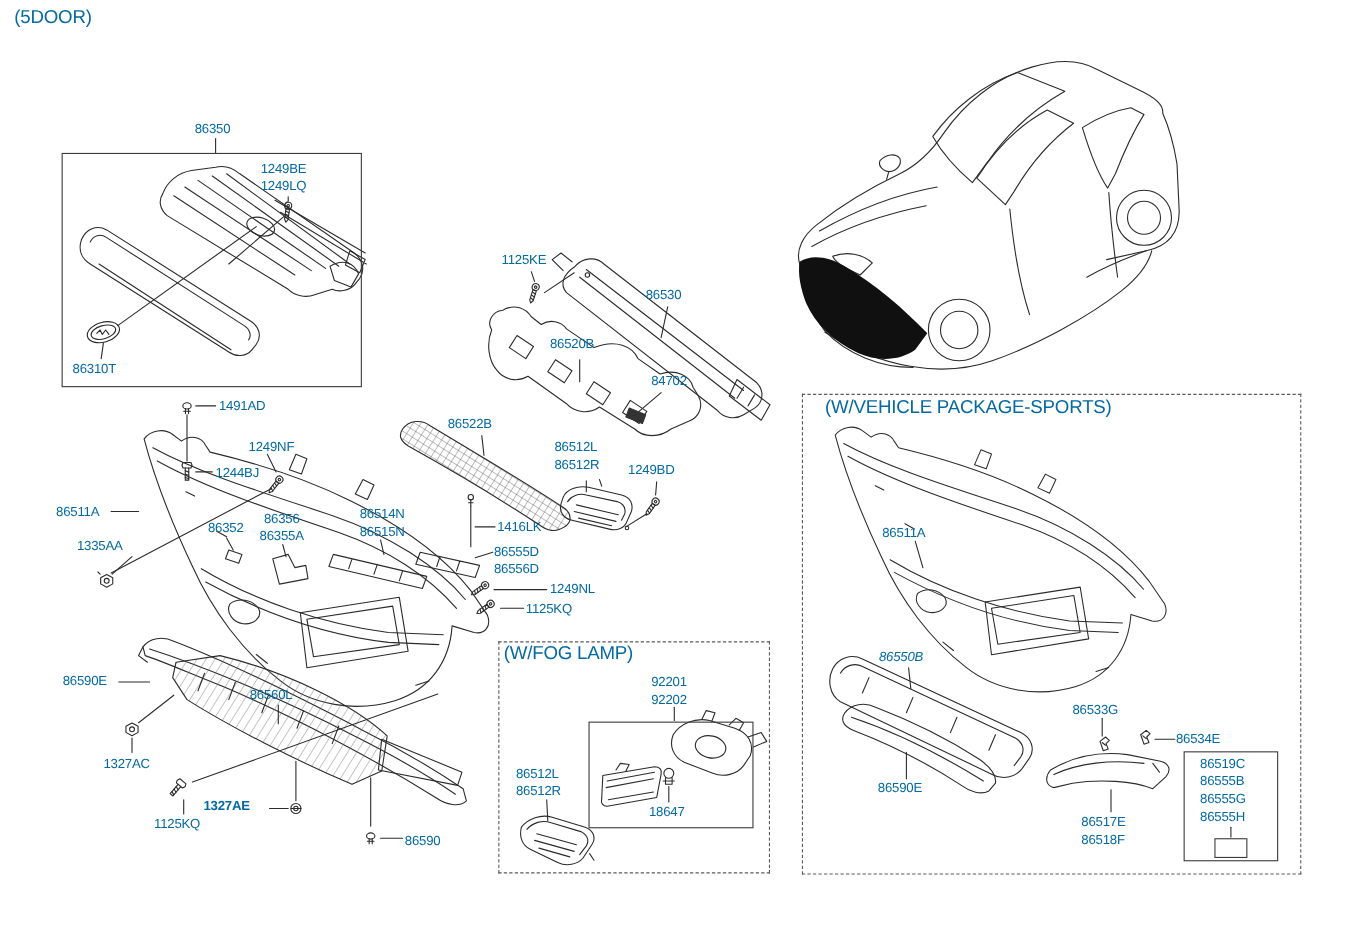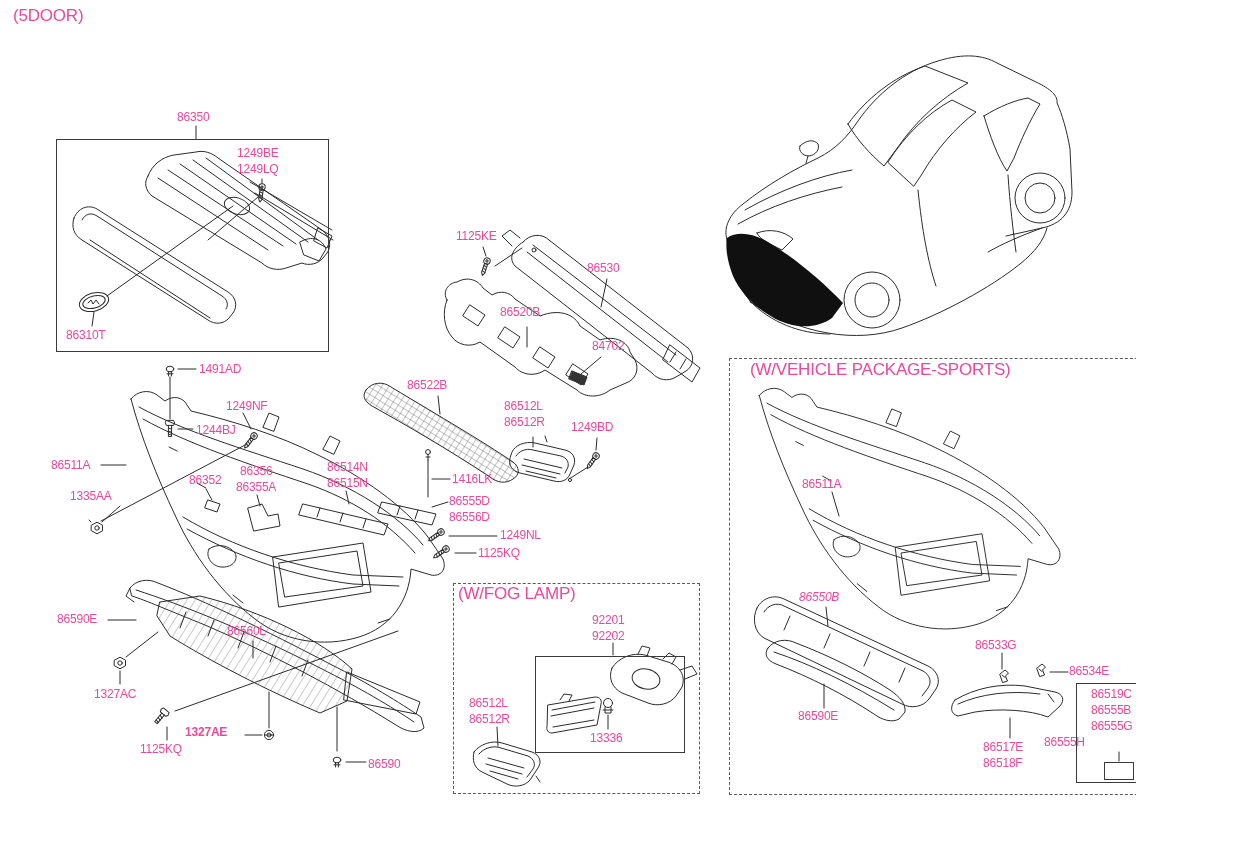--- a/index.html
+++ b/index.html
@@ -1,17 +1,17 @@
 <!DOCTYPE html>
 <html><head>
 <meta charset="utf-8">
 <style>
   html,body{margin:0;padding:0;background:#fff;}
   #stage{position:relative;width:1136px;height:848px;background:#fff;overflow:hidden;
-         font-family:"Liberation Sans",sans-serif;color:#ec4899;}
+         font-family:"Liberation Sans",sans-serif;color:#0369a1;padding-left:48px;}
   .lbl{position:absolute;font-size:12px;line-height:16px;letter-spacing:-0.2px;white-space:nowrap;}
   .title{font-size:17px;}
   .box{position:absolute;box-sizing:border-box;}
   .solid{border:1px solid #3a3a3a;}
   .dashed{border:1px dashed #5a5a5a;}
   svg{position:absolute;left:0;top:0;}
 </style>
 </head>
 <body>
 
@@ -299,28 +299,28 @@
   <div class="lbl" style="left:94px;top:686px;">1327AC</div>
   <div class="lbl" style="left:185px;top:724px;font-weight:bold;">1327AE</div>
   <div class="lbl" style="left:140px;top:741px;">1125KQ</div>
   <div class="lbl" style="left:368px;top:756px;">86590</div>
 
   <div class="lbl title" style="left:458px;top:586px;">(W/FOG LAMP)</div>
   <div class="lbl" style="left:592px;top:612px;">92201</div>
   <div class="lbl" style="left:592px;top:628px;">92202</div>
   <div class="lbl" style="left:469px;top:695px;">86512L</div>
   <div class="lbl" style="left:469px;top:711px;">86512R</div>
-  <div class="lbl" style="left:590px;top:730px;">13336</div>
+  <div class="lbl" style="left:590px;top:730px;">18647</div>
 
   <div class="lbl title" style="left:734px;top:362px;margin-left:16px;">(W/VEHICLE PACKAGE-SPORTS)</div>
   <div class="lbl" style="left:802px;top:476px;">86511A</div>
   <div class="lbl" style="left:799px;top:589px;font-style:italic;">86550B</div>
   <div class="lbl" style="left:798px;top:708px;">86590E</div>
   <div class="lbl" style="left:975px;top:637px;">86533G</div>
   <div class="lbl" style="left:1069px;top:663px;">86534E</div>
   <div class="lbl" style="left:983px;top:739px;">86517E</div>
   <div class="lbl" style="left:983px;top:755px;">86518F</div>
   <div class="lbl" style="left:1091px;top:686px;">86519C</div>
   <div class="lbl" style="left:1091px;top:702px;">86555B</div>
   <div class="lbl" style="left:1091px;top:718px;">86555G</div>
-  <div class="lbl" style="left:1044px;top:734px;">86555H</div>
+  <div class="lbl" style="left:1091px;top:734px;">86555H</div>
 
 </div>
 
 </body></html>

